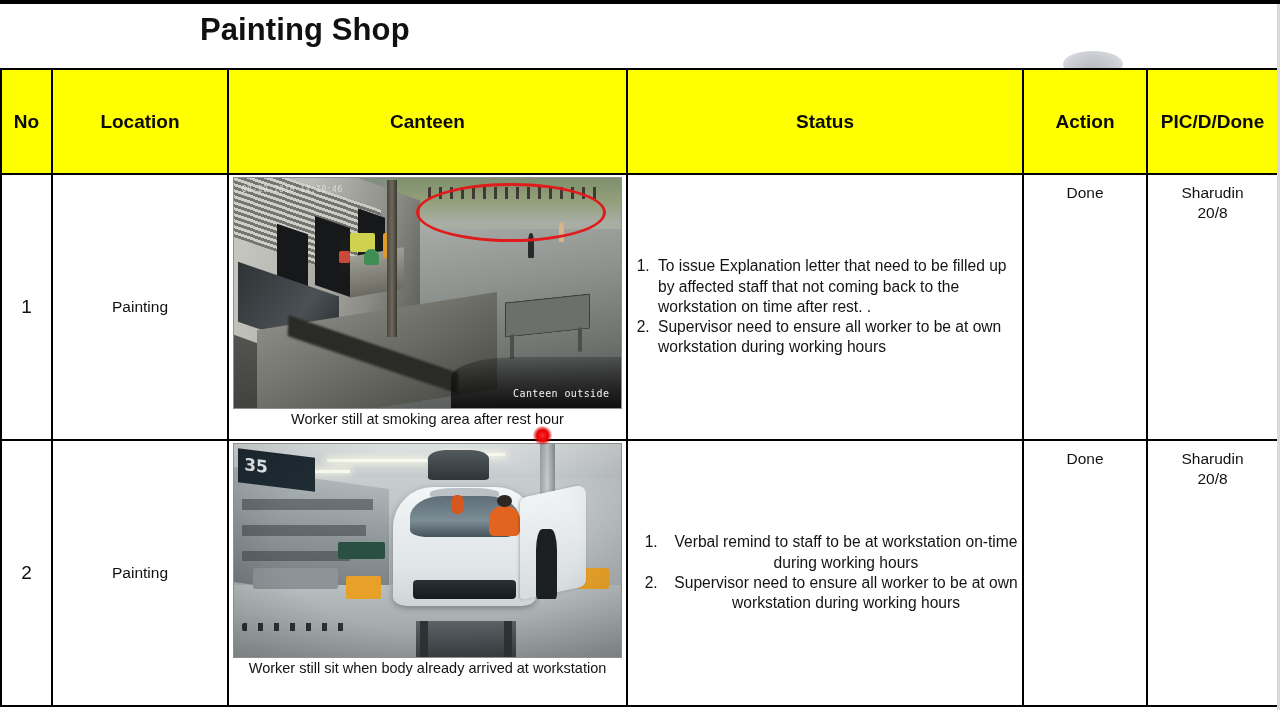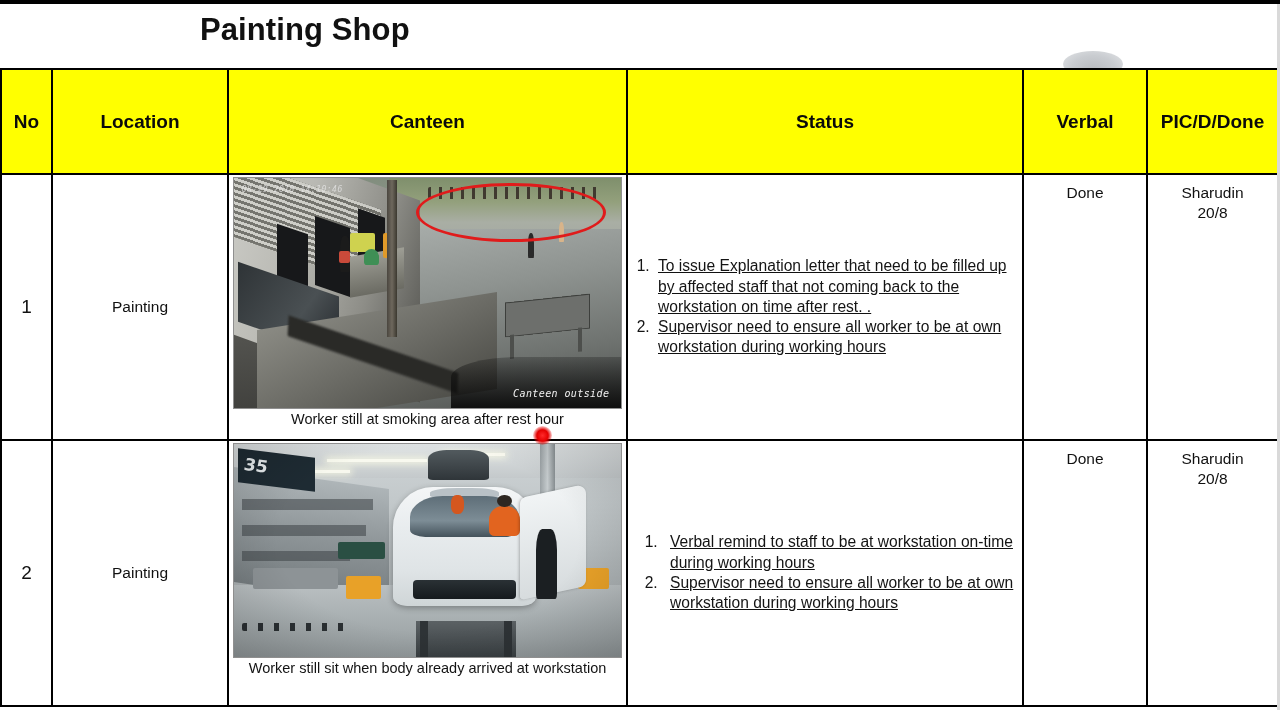--- a/index.html
+++ b/index.html
@@ -133,21 +133,20 @@
     flex-direction: column;
     align-items: center;
     justify-content: flex-start;
   }
   .photo {
     position: relative;
     width: 389px;
     overflow: hidden;
     border: 1px solid #8f8f8f;
     box-sizing: border-box;
-    font-style: italic;
   }
   .photo.r1 { height: 232px; margin-top: 2px; }
   .photo.r2 { height: 215px; margin-top: 2px; }
 
   .caption {
     font-size: 14.5px;
     color: #131313;
     text-align: center;
     margin-top: 2px;
     line-height: 1.15;
@@ -397,35 +396,34 @@
   }
   .factory .vignette {
     position: absolute; inset: 0;
     background: radial-gradient(ellipse at 50% 45%, rgba(0,0,0,0) 55%, rgba(0,0,0,.18) 100%);
   }
 
   
   td.action-cell {
     vertical-align: top;
     padding: 9px 6px 0 8px;
-    text-decoration: underline;
   }
   ol.actions {
     margin: 0;
     padding-left: 26px;
     list-style: decimal;
   }
   ol.actions li {
     font-size: 15.6px;
     line-height: 1.30;
     color: #141414;
     margin-bottom: 0;
     padding-left: 4px;
   }
-  ol.actions.wide-gap { padding-left: 34px; }
+  ol.actions.wide-gap { padding-left: 34px; text-align: center; }
   ol.actions.wide-gap li { padding-left: 8px; }
 
   
   .cursor-dot {
     position: absolute;
     left: 533px;
     top: 426px;
     width: 19px;
     height: 19px;
     border-radius: 50%;
@@ -481,21 +479,21 @@
       <col class="c-act">
         <col class="c-stat">
         <col class="c-pic">
     </colgroup>
     <thead>
       <tr>
         <th>No</th>
         <th>Location</th>
         <th>Canteen</th>
         <th>Status</th>
-        <th>Verbal</th>
+        <th>Action</th>
         <th>PIC/D/Done</th>
       </tr>
     </thead>
     <tbody>
 
       <tr>
         <td class="no-cell">1</td>
         <td class="loc-cell">Painting</td>
 
         <td>

